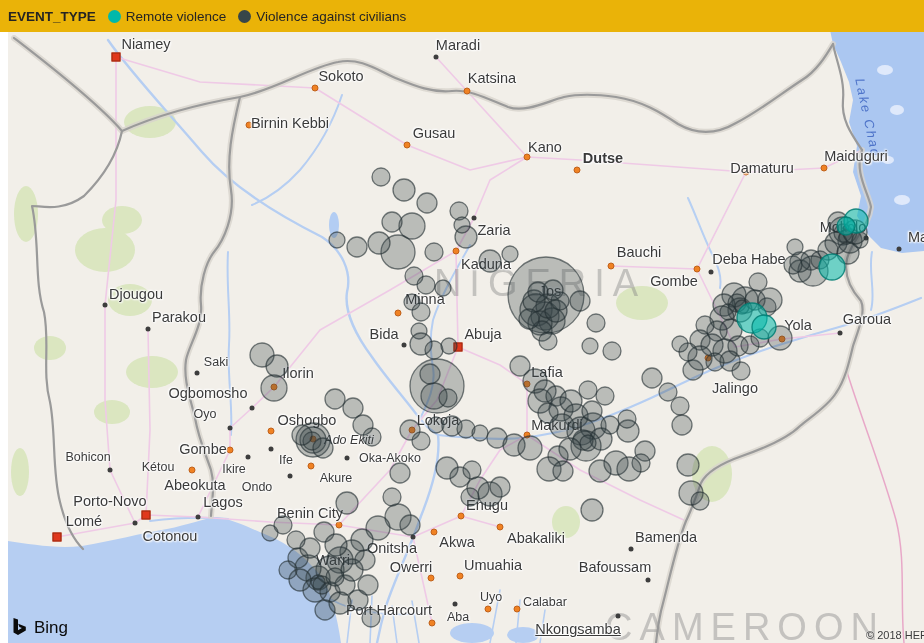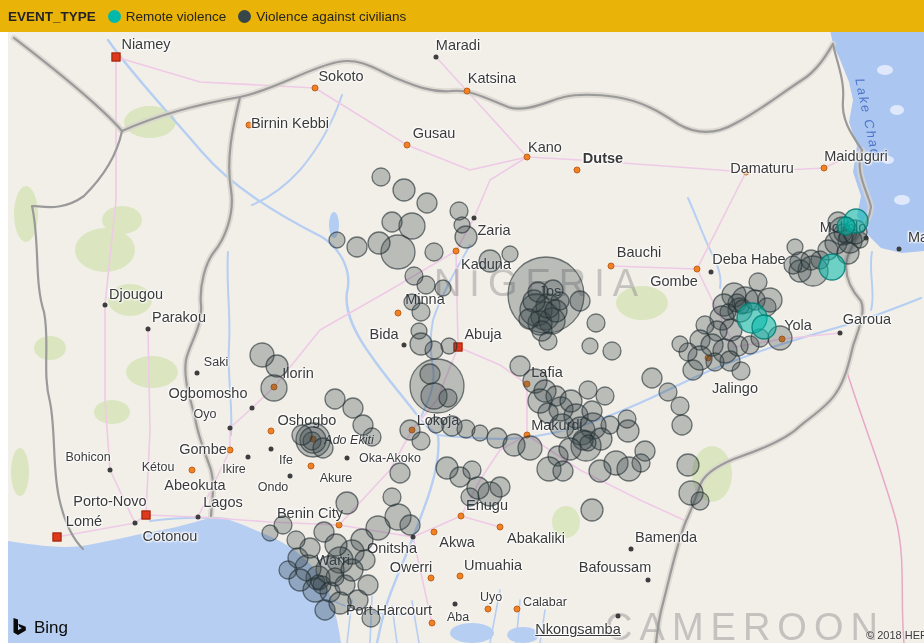--- a/index.html
+++ b/index.html
@@ -241,21 +241,21 @@
       <div class="city-label sm" style="left: 286px; top: 460px;">Ife</div>
       <div class="marker m-town" style="left: 248px; top: 457px;"></div>
       <div class="city-label sm" style="left: 234px; top: 469px;">Ikire</div>
       <div class="marker m-city" style="left: 192px; top: 470px;"></div>
       <div class="city-label sm" style="left: 158px; top: 467px;">Kétou</div>
       <div class="marker m-town" style="left: 347px; top: 458px;"></div>
       <div class="city-label sm" style="left: 390px; top: 458px;">Oka-Akoko</div>
       <div class="marker m-city" style="left: 311px; top: 466px;"></div>
       <div class="city-label sm" style="left: 336px; top: 478px;">Akure</div>
       <div class="marker m-town" style="left: 290px; top: 476px;"></div>
-      <div class="city-label sm" style="left: 273px; top: 487px;">Ondo</div>
+      <div class="city-label sm" style="left: 257px; top: 487px;">Ondo</div>
       <div class="city-label lg" style="left: 195px; top: 485px;">Abeokuta</div>
       <div class="marker m-town" style="left: 110px; top: 470px;"></div>
       <div class="city-label sm" style="left: 88px; top: 457px;">Bohicon</div>
       <div class="marker m-capital" style="left: 146px; top: 515px;"></div>
       <div class="city-label lg" style="left: 110px; top: 501px;">Porto-Novo</div>
       <div class="marker m-town" style="left: 198px; top: 517px;"></div>
       <div class="city-label lg" style="left: 223px; top: 502px;">Lagos</div>
       <div class="marker m-capital" style="left: 57px; top: 537px;"></div>
       <div class="city-label lg" style="left: 84px; top: 521px;">Lomé</div>
       <div class="marker m-town" style="left: 135px; top: 523px;"></div>

